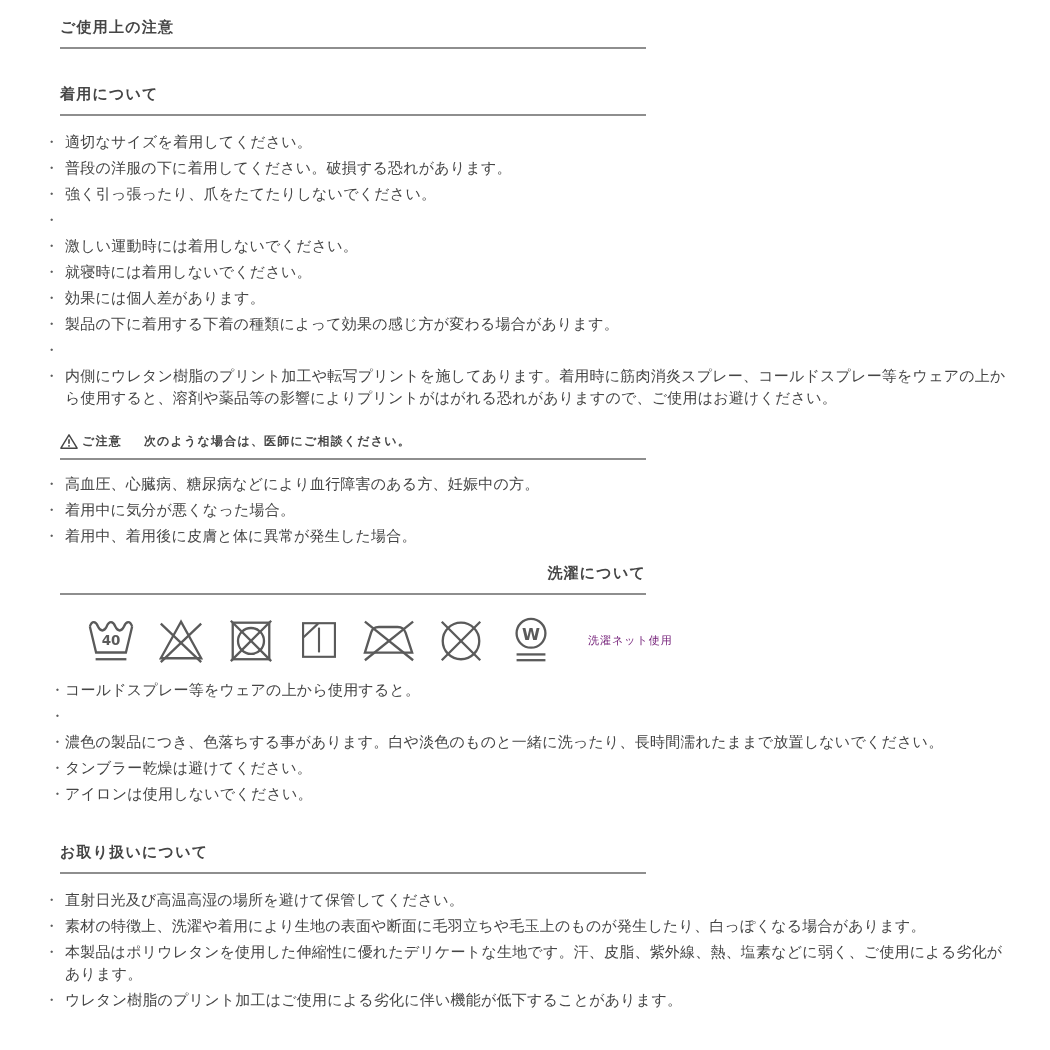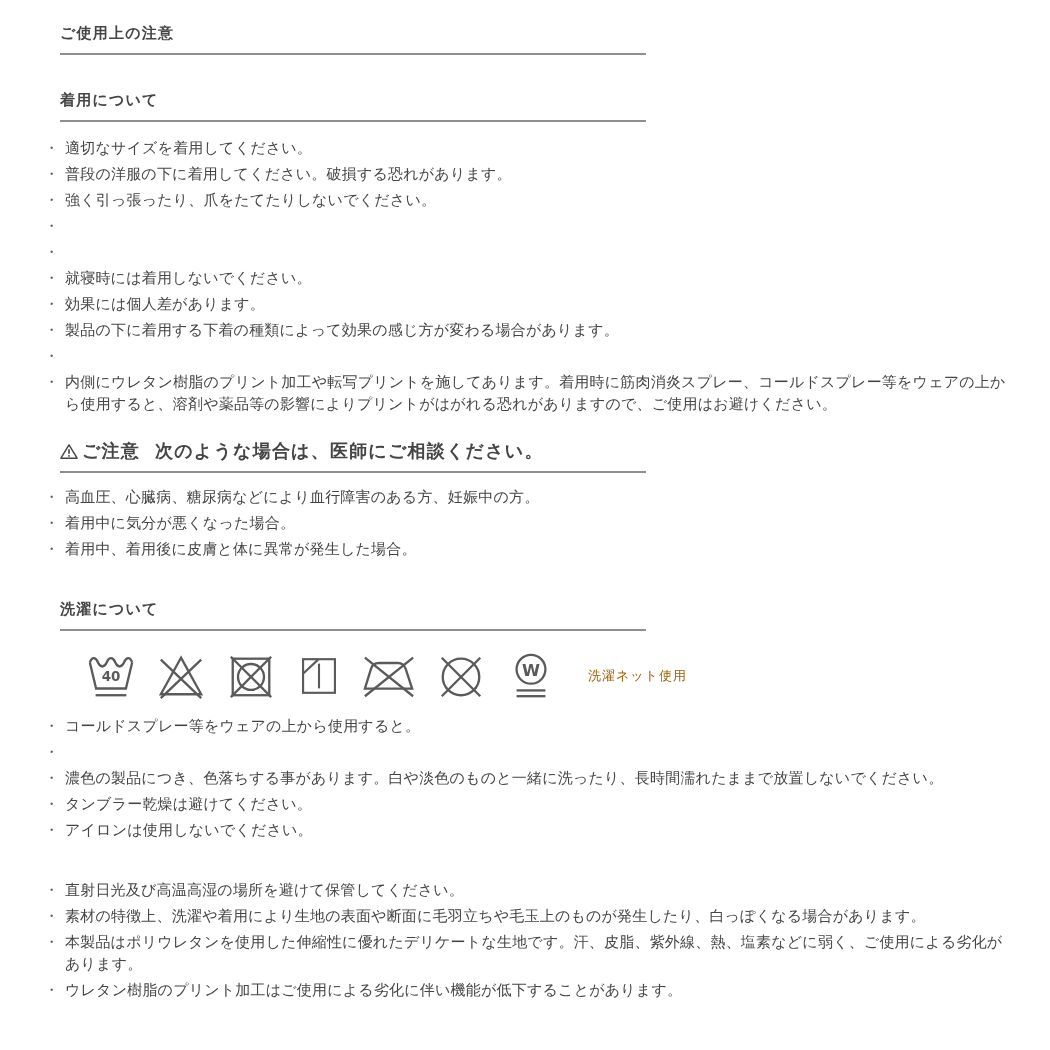--- a/index.html
+++ b/index.html
@@ -4,21 +4,21 @@
 <style>
   html,body{margin:0;padding:0;background:#ffffff;}
   .page{
     position:relative;
     width:1050px;height:1050px;
     overflow:hidden;
     background:#ffffff;
     font-family:"DejaVu Sans","Liberation Sans",sans-serif;
     color:#454545;
     box-sizing:border-box;
-    padding-top:24px;
+    padding-top:18px;
   }
   .sec-head{
     margin-left:60px;
     width:586px;
     border-bottom:2px solid #8e8e8e;
     padding-bottom:10px;
     font-size:15px;
     font-weight:600;
     letter-spacing:1.2px;
     color:#454545;
@@ -34,33 +34,33 @@
     color:#454545;
   }
   .dot{flex:0 0 21px;color:#5a5a5a;}
   .txt{max-width:945px;}
   .caution{margin-top:24px;}
   .caution-head{
     margin-left:60px;width:586px;
     border-bottom:2px solid #8e8e8e;
     padding-bottom:8px;
     display:flex;align-items:center;
-    font-size:18px;font-weight:600;letter-spacing:1.2px;
+    font-size:12px;font-weight:600;letter-spacing:1.2px;
   }
   .caution-head .warn{margin-right:4px;display:flex;align-items:center;}
-  .caution-head .ctitle{margin-left:15px;text-align:center;}
-  .wash{margin-top:40px;}
+  .caution-head .ctitle{margin-left:22px;text-align:center;}
+  .wash{margin-top:17px;text-align:right;}
   .symrow{
     display:flex;align-items:center;
     gap:20px;
     margin:18px 0 12px 86px;
   }
   .sym{display:flex;align-items:center;}
   .sym svg{display:block;}
-  .net-label{font-size:13px;margin-left:12px;letter-spacing:1px;color:#a16207;font-family:Liberation Mono, monospace;}
+  .net-label{font-size:11px;margin-left:12px;letter-spacing:1px;color:#701a75;font-family:Liberation Mono, monospace;}
   .handling{margin-top:38px;}
   .symtext{
     font-family:"DejaVu Sans","Liberation Sans",sans-serif;
     font-weight:700;
   }
 </style>
 </head>
 <body>
 
 <div class="page">
@@ -80,20 +80,21 @@
         </div>
       <div class="li">
           <span class="dot">・</span>
           <span class="txt">強く引っ張ったり、爪をたてたりしないでください。</span>
         </div>
       <div class="li">
           <span class="dot">・</span>
         </div>
       <div class="li">
           <span class="dot">・</span>
+          <span class="txt">激しい運動時には着用しないでください。</span>
         </div>
       <div class="li">
           <span class="dot">・</span>
           <span class="txt">就寝時には着用しないでください。</span>
         </div>
       <div class="li">
           <span class="dot">・</span>
           <span class="txt">効果には個人差があります。</span>
         </div>
       <div class="li">
@@ -214,20 +215,21 @@
           <span class="txt">タンブラー乾燥は避けてください。</span>
         </div>
       <div class="li">
           <span class="dot">・</span>
           <span class="txt">アイロンは使用しないでください。</span>
         </div>
     </div>
   </div>
 
   <div class="handling">
+    <div class="sec-head">お取り扱いについて</div>
     <div class="list">
       <div class="li">
           <span class="dot">・</span>
           <span class="txt">直射日光及び高温高湿の場所を避けて保管してください。</span>
         </div>
       <div class="li">
           <span class="dot">・</span>
           <span class="txt">素材の特徴上、洗濯や着用により生地の表面や断面に毛羽立ちや毛玉上のものが発生したり、白っぽくなる場合があります。</span>
         </div>
       <div class="li">

